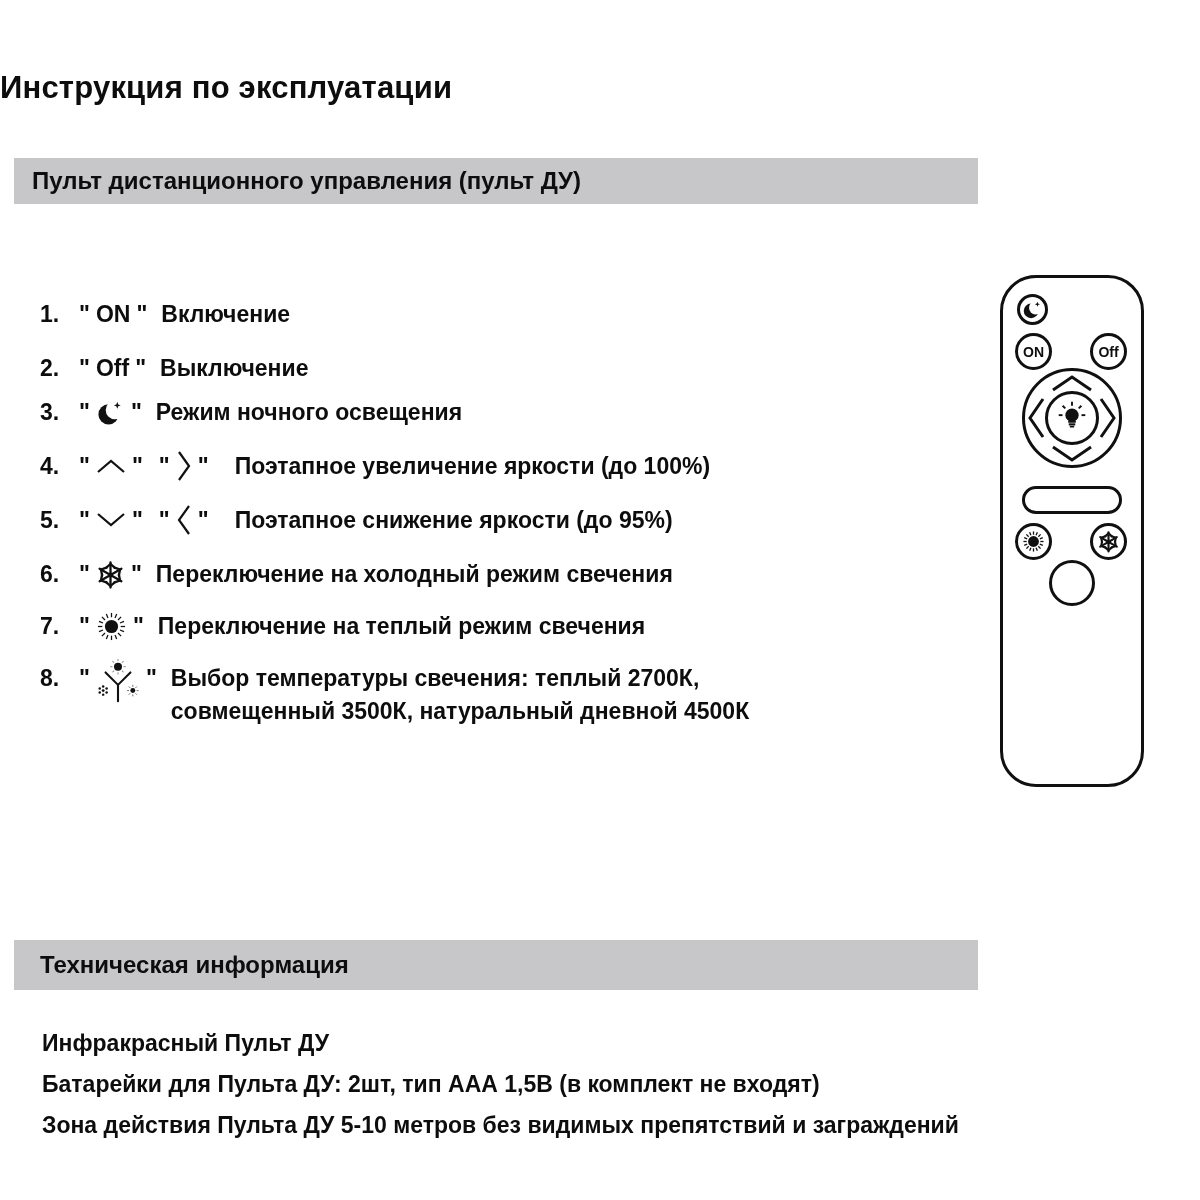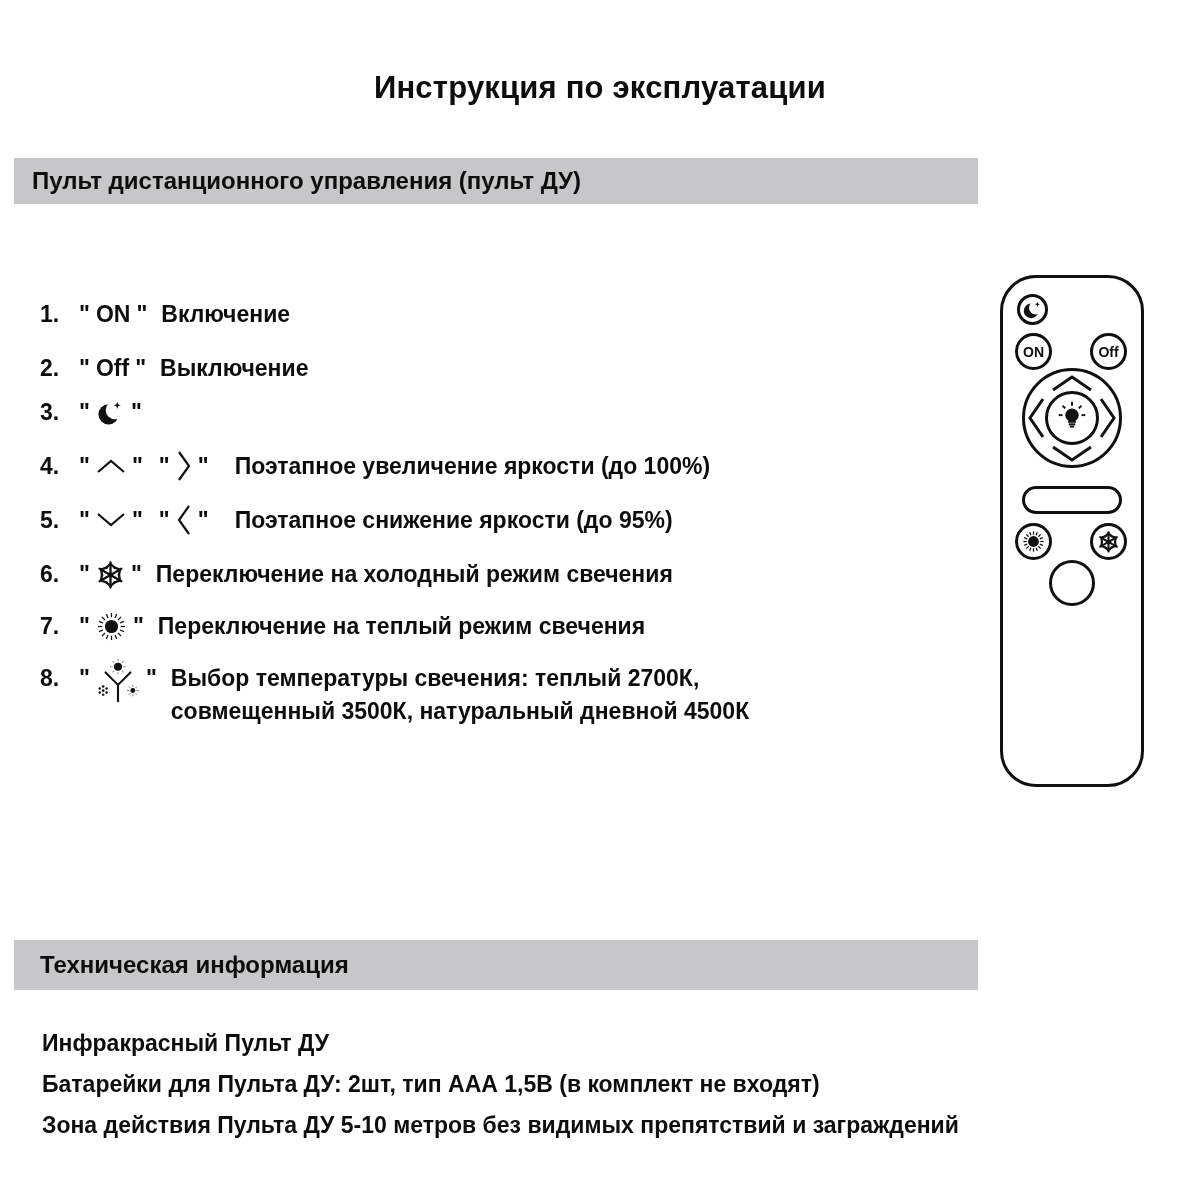--- a/index.html
+++ b/index.html
@@ -2,21 +2,21 @@
 <html><head>
 <meta charset="utf-8">
 <style>
   html,body{margin:0;padding:0;}
   body{
     width:1200px;height:1200px;position:relative;overflow:hidden;
     background:#ffffff;color:#0d0d0d;
     font-family:"Liberation Sans","DejaVu Sans",sans-serif;font-weight:bold;
   }
   .title{
-    position:absolute;top:70px;left:0;width:1200px;text-align:center;
+    position:absolute;top:70px;left:0;width:1200px;
     font-size:31px;letter-spacing:0.2px;
   }
   .banner{
     position:absolute;left:14px;width:964px;background:#c7c7c9;
     display:flex;align-items:center;box-sizing:border-box;
     font-size:24px;
   }
   #banner-remote{top:158px;height:46px;padding-left:18px;}
   #banner-tech{top:940px;height:50px;padding-left:26px;}
 
@@ -111,20 +111,21 @@
   <span class="num">3.</span>
   <span class="q">"</span>
   <span class="ic">
     <svg width="29" height="29" viewBox="0 0 30 30">
       <circle cx="13" cy="17" r="10.5" fill="#111"></circle>
       <circle cx="19.5" cy="12.5" r="9.5" fill="#fff"></circle>
       <path d="M22 4 L23 6.6 L25.6 7.6 L23 8.6 L22 11.2 L21 8.6 L18.4 7.6 L21 6.6 Z" fill="#111"></path>
     </svg>
   </span>
   <span class="q">"</span>
+  <span class="txt">Режим ночного освещения</span>
 </div>
 
 <div class="li" style="top:448px">
   <span class="num">4.</span>
   <span class="q">"</span>
   <span class="ic">
     <svg width="30" height="16" viewBox="0 0 30 16">
         <path d="M2 14 L15 3 L28 14" fill="none" stroke="#111" stroke-width="2.2"></path>
       </svg>
   </span>

